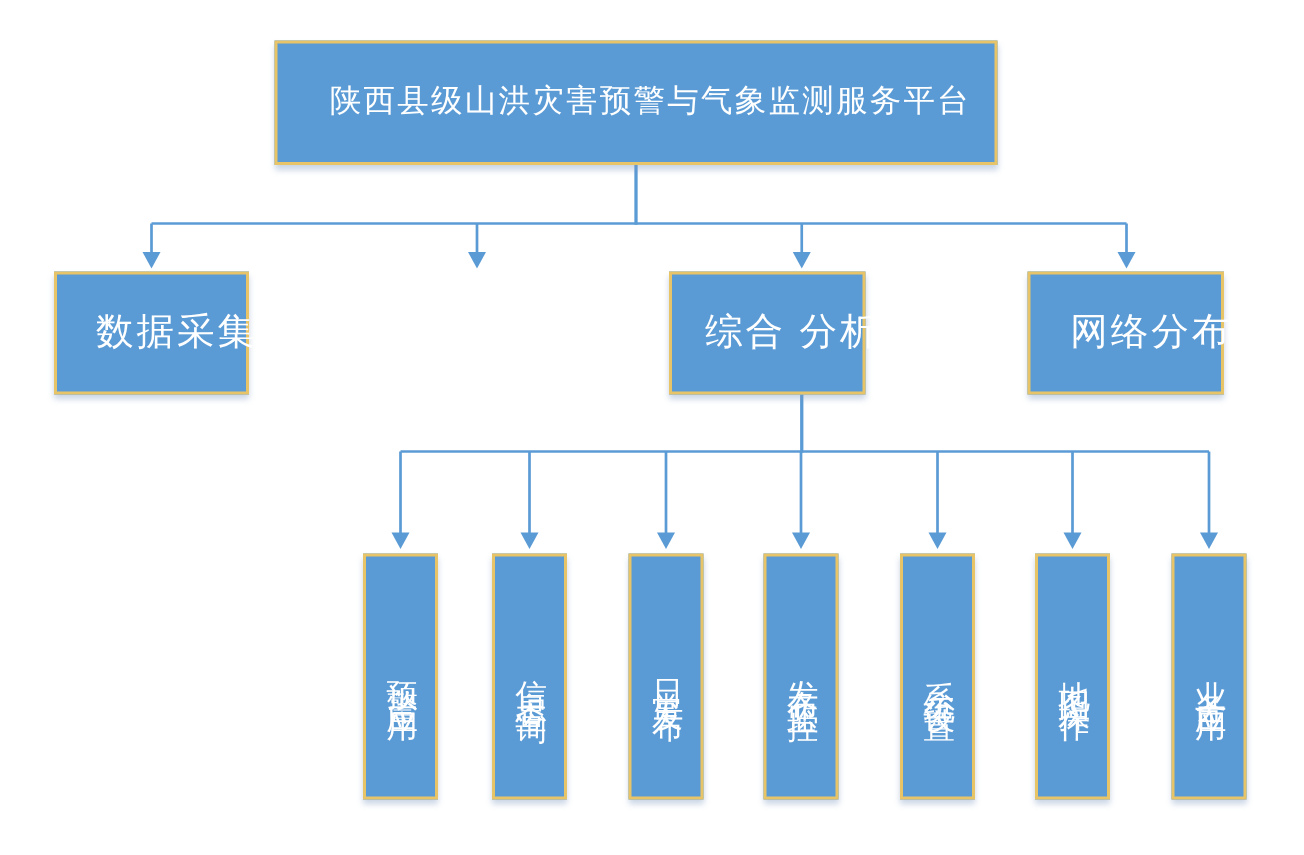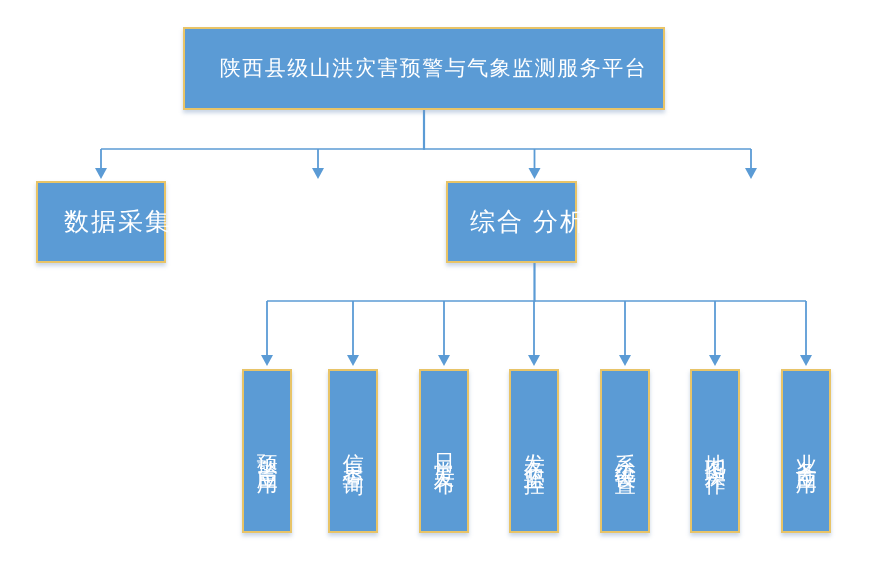--- a/index.html
+++ b/index.html
@@ -81,20 +81,21 @@
       <polygon points="709,355 721,355 715,366"></polygon>
       <line x1="806" y1="301" x2="806" y2="356" stroke-width="1.8"></line>
       <polygon points="800,355 812,355 806,366"></polygon>
     </g>
   </svg>
 
   <div class="node root" style="left:183px;top:27px;width:482px;height:83px;">陕西县级山洪灾害预警与气象监测服务平台</div>
 
   <div class="node l2" style="left:36px;top:181px;width:130px;height:82px;">数据采集</div>
   <div class="node l2" style="left:446px;top:181px;width:131px;height:82px;">综合 分析</div>
+  <div class="node l2" style="left:685px;top:181px;width:131px;height:82px;">网络分布</div>
 
   <div class="node vert" style="left:242px;top:369px;width:50px;height:164px;">预警应用</div>
   <div class="node vert" style="left:328px;top:369px;width:50px;height:164px;">信息查询</div>
   <div class="node vert" style="left:419px;top:369px;width:50px;height:164px;">日常发布</div>
   <div class="node vert" style="left:509px;top:369px;width:50px;height:164px;">发布监控</div>
   <div class="node vert" style="left:600px;top:369px;width:50px;height:164px;">系统设置</div>
   <div class="node vert" style="left:690px;top:369px;width:50px;height:164px;">地图操作</div>
   <div class="node vert" style="left:781px;top:369px;width:50px;height:164px;">业务应用</div>
 
 </div>

